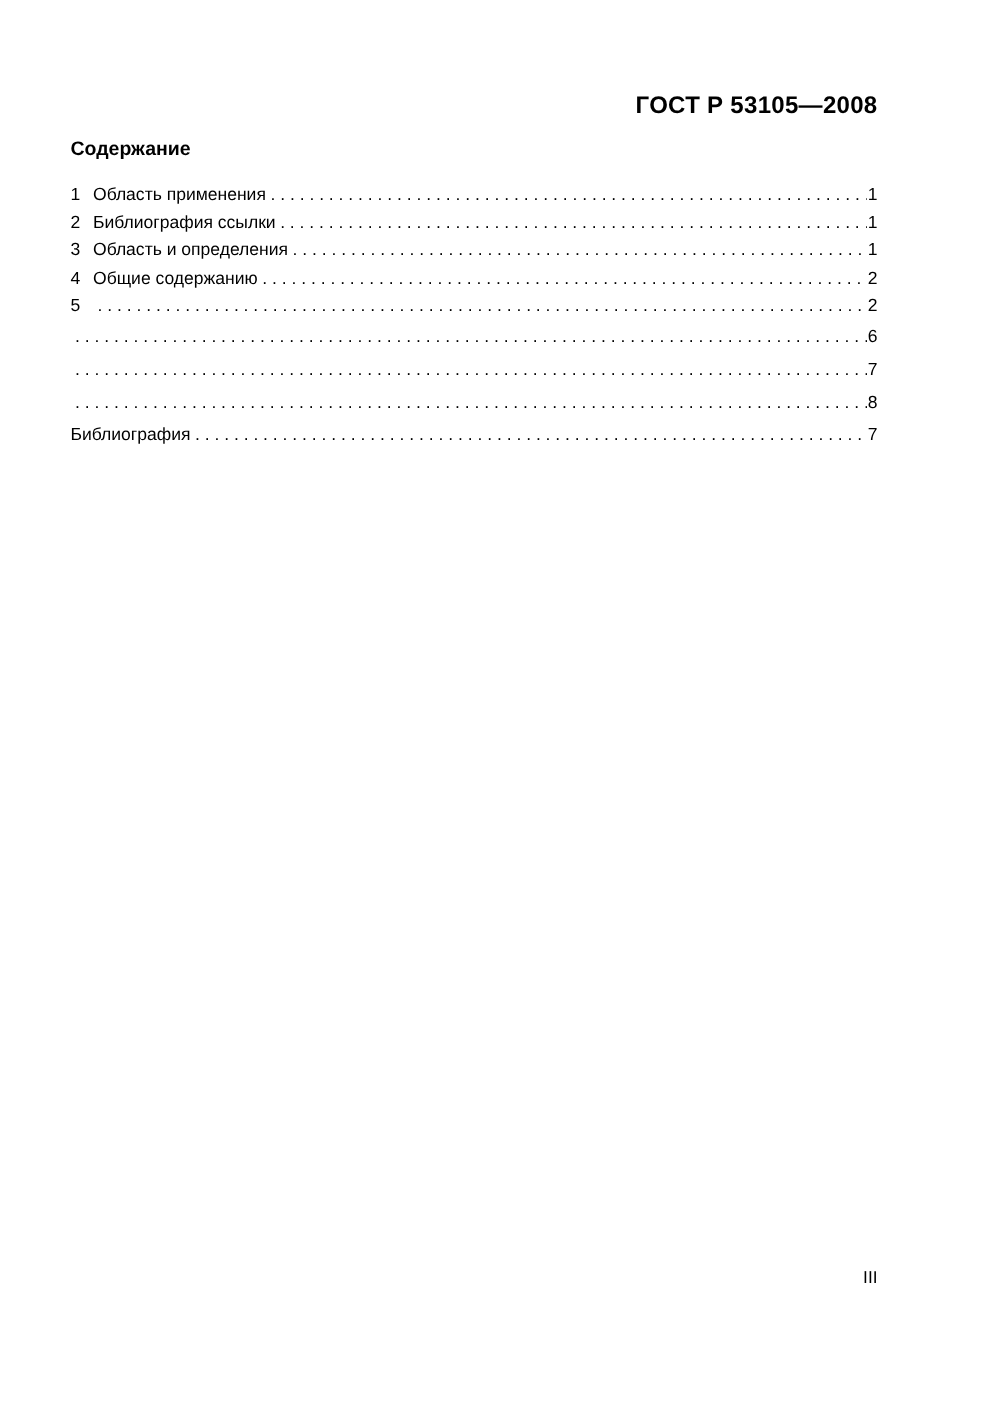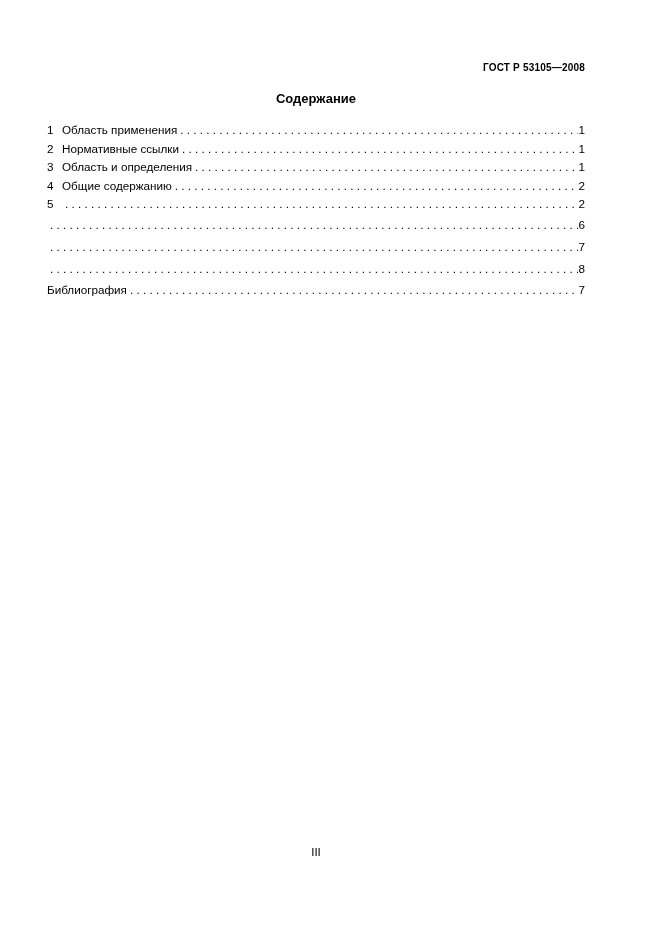--- a/index.html
+++ b/index.html
@@ -19,30 +19,30 @@
     position: absolute;
     inset: 0;
     background: #ffffff;
   }
   .doc-ref {
     position: absolute;
     top: 62px;
     left: 47px;
     width: 538px;
     text-align: right;
-    font-size: 10px;
+    font-size: 16px;
     font-weight: bold;
     letter-spacing: 0.2px;
   }
   .title {
     position: absolute;
     top: 91px;
     left: 47px;
     width: 538px;
-    text-align: center;
+    text-align: left;
     font-size: 13px;
     font-weight: bold;
   }
   .toc {
     position: absolute;
     top: 121px;
     left: 47px;
     width: 538px;
     font-size: 11.7px;
   }
@@ -75,42 +75,42 @@
   .pagenum {
     flex: 0 0 auto;
     white-space: nowrap;
     text-align: right;
   }
   .folio {
     position: absolute;
     top: 846px;
     left: 47px;
     width: 538px;
-    text-align: center;
+    text-align: right;
     font-size: 11.5px;
   }
 </style>
 </head>
 <body>
 
 <div class="page">
   <div class="doc-ref">ГОСТ Р 53105—2008</div>
 
   <div class="title">Содержание</div>
 
   <div class="toc">
       <div class="row">
         <span class="num">1</span>
         <span class="label">Область применения</span>
         <span class="leader">. . . . . . . . . . . . . . . . . . . . . . . . . . . . . . . . . . . . . . . . . . . . . . . . . . . . . . . . . . . . . . . . . . . . . . . . . . . . . . . . . . . . . . . . . . . . . . . . . . . . . . . . . . . . . . . . . . . . . . . . . . . . . . . . . . . . . . . . . . . . </span>
         <span class="pagenum">1</span>
       </div>
       <div class="row">
         <span class="num">2</span>
-        <span class="label">Нормативные ссылки</span>
+        <span class="label">Библиография ссылки</span>
         <span class="leader">. . . . . . . . . . . . . . . . . . . . . . . . . . . . . . . . . . . . . . . . . . . . . . . . . . . . . . . . . . . . . . . . . . . . . . . . . . . . . . . . . . . . . . . . . . . . . . . . . . . . . . . . . . . . . . . . . . . . . . . . . . . . . . . . . . . . . . . . . . . . </span>
         <span class="pagenum">1</span>
       </div>
       <div class="row">
         <span class="num">3</span>
         <span class="label">Область и определения</span>
         <span class="leader">. . . . . . . . . . . . . . . . . . . . . . . . . . . . . . . . . . . . . . . . . . . . . . . . . . . . . . . . . . . . . . . . . . . . . . . . . . . . . . . . . . . . . . . . . . . . . . . . . . . . . . . . . . . . . . . . . . . . . . . . . . . . . . . . . . . . . . . . . . . . </span>
         <span class="pagenum">1</span>
       </div>
       <div class="row">

